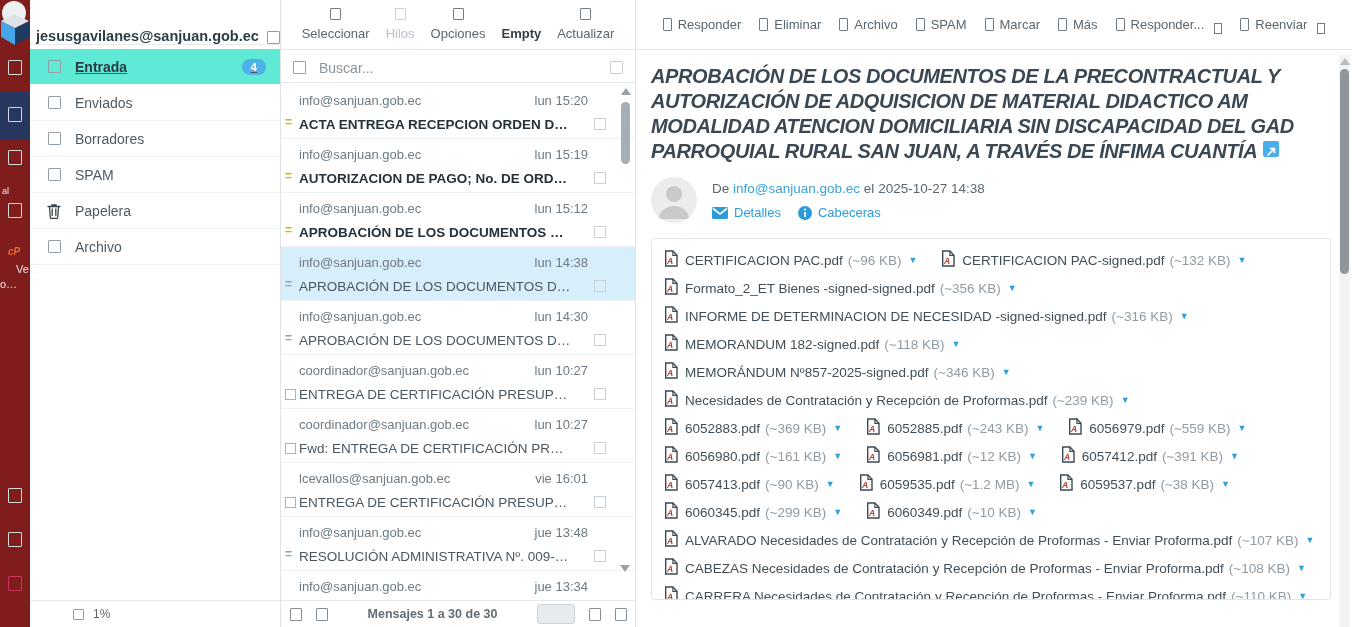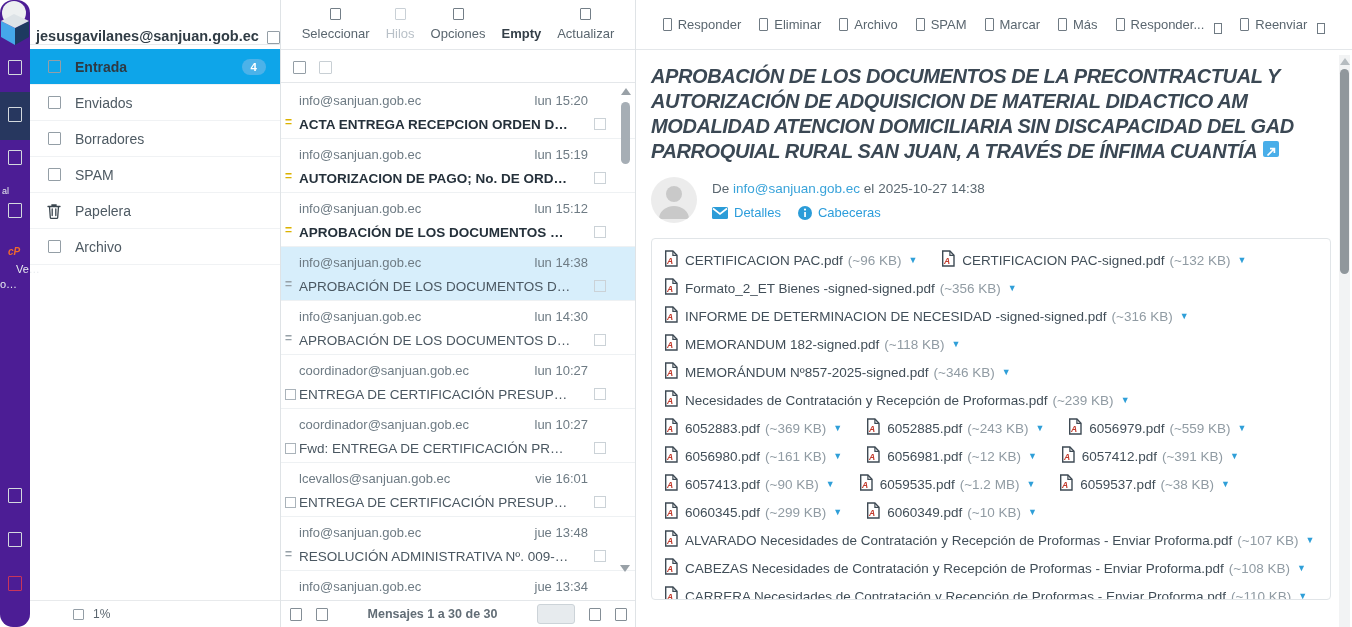--- a/index.html
+++ b/index.html
@@ -1,21 +1,21 @@
 <!DOCTYPE html>
 <html><head>
 <meta charset="utf-8">
 <style>
   * { box-sizing: border-box; margin: 0; padding: 0; }
   html,body { width:1352px; height:627px; }
   body { font-family: "Liberation Sans", sans-serif; background:#fff; overflow:hidden; }
   .app { position:relative; width:1352px; height:627px; background:#fff; }
 
   
-  .rail { position:absolute; left:0; top:0; width:30px; height:627px; background:#4c1d95; z-index:5;border-radius:13px; }
+  .rail { position:absolute; left:0; top:0; width:30px; height:627px; background:#7f1d1d; z-index:5; }
   .rail-logo { position:absolute; top:0; left:0; }
   .rail-ic { position:absolute; left:8px; width:14px; height:15px; border:1.6px solid #d3d9de; border-radius:1px; }
   .rail-hl { position:absolute; left:0; top:92px; width:30px; height:48px; background:#27375f; }
   .rail-ic.i1{ top:60px; } .rail-ic.i2{ top:107px; } .rail-ic.i3{ top:150px; } .rail-ic.i4{ top:203px; }
   .rail-ic.i5{ top:488px; } .rail-ic.i6{ top:532px; }
   .rail-ic.i7{ top:576px; border-color:#c9355a; }
   .rail-frag { position:absolute; top:186px; left:2px; color:#e8ecef; font-size:9px; }
   .rail-cp { position:absolute; top:246px; left:8px; font-size:10px; font-weight:800; font-style:italic; color:#f06a2d; }
   .rail-t1 { position:absolute; top:263px; left:16px; color:#e8ecef; font-size:11px; }
   .rail-t2 { position:absolute; top:278px; left:0; color:#e8ecef; font-size:11px; }
@@ -24,21 +24,21 @@
   .sq { display:inline-block; width:13px; height:13px; border:1.4px solid #949ea6; border-radius:1px; flex:none; }
   .sq.small { width:11px; height:11px; }
   .sq.light { border-color:#c8cfd4; }
 
   
   .folders { position:absolute; left:30px; top:0; width:250px; height:627px; background:#fff; }
   .account-header { height:45px; border-bottom:1px solid #e8eaec; display:flex; align-items:flex-end; padding-left:6px; gap:8px; }
   .account-email { font-size:14.5px; font-weight:700; color:#303c45; }
   .folder-list { list-style:none; padding-top:4px; }
   .folder-item { height:36px; display:flex; align-items:center; gap:14px; padding:0 14px 0 17px; border-bottom:1px solid #f0f2f4; font-size:14px; color:#4e5a63; cursor:pointer; }
-  .folder-item.selected { background:#0ea5e9; }
+  .folder-item.selected { background:#5eead4;text-decoration:underline; }
   .folder-item.selected .folder-label { font-weight:700; color:#2e3a43; }
   .folder-icon { width:14px; display:inline-flex; justify-content:center; }
   .badge { margin-left:auto; background:#4cb2e9; color:#fff; font-size:11.5px; font-weight:700; border-radius:9px; padding:2px 9px; }
   .quota-bar { position:absolute; bottom:0; left:0; width:250px; height:27px; border-top:1px solid #e8eaec; display:flex; align-items:center; gap:9px; padding-left:43px; font-size:12px; color:#5a656e; }
 
   
   .listp { position:absolute; left:280px; top:0; width:355px; height:627px; border-left:1px solid #dfe3e6; background:#fff; }
   .list-toolbar { height:50px; border-bottom:1px solid #e4e7ea; display:flex; justify-content:center; align-items:center; gap:16px; }
   .tb-btn { display:flex; flex-direction:column; align-items:center; gap:6px; font-size:13px; color:#5a666f; cursor:pointer; }
   .tb-btn .tb-icon { width:11px; height:12px; border:1.4px solid #737e87; border-radius:1px; }
@@ -202,20 +202,21 @@
     <span class="tb-icon"></span>
     <span class="tb-label">Empty</span>
   </div>
         <div class="tb-btn">
     <span class="tb-icon"></span>
     <span class="tb-label">Actualizar</span>
   </div>
       </div>
     <div class="search-bar">
       <span class="sq"></span>
+      <input class="search-input" placeholder="Buscar..." style="">
       <span class="sq light"></span>
     </div>
     <ul class="msg-list" id="msg-list">
         <li class="msg unread">
     <div class="m1">
       <span class="sender">info@sanjuan.gob.ec</span>
       <span class="mdate">lun 15:20</span>
     </div>
     <div class="m2">
       <span class="subj">ACTA ENTREGA RECEPCION ORDEN D…</span>

